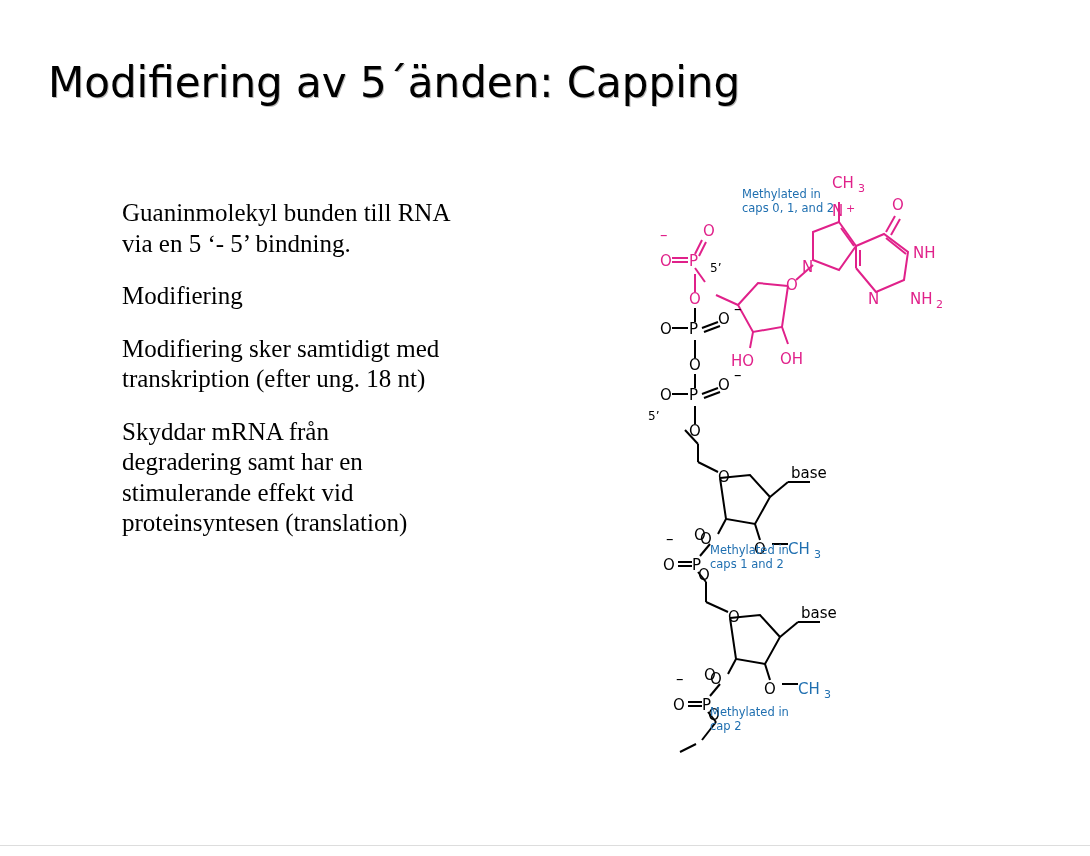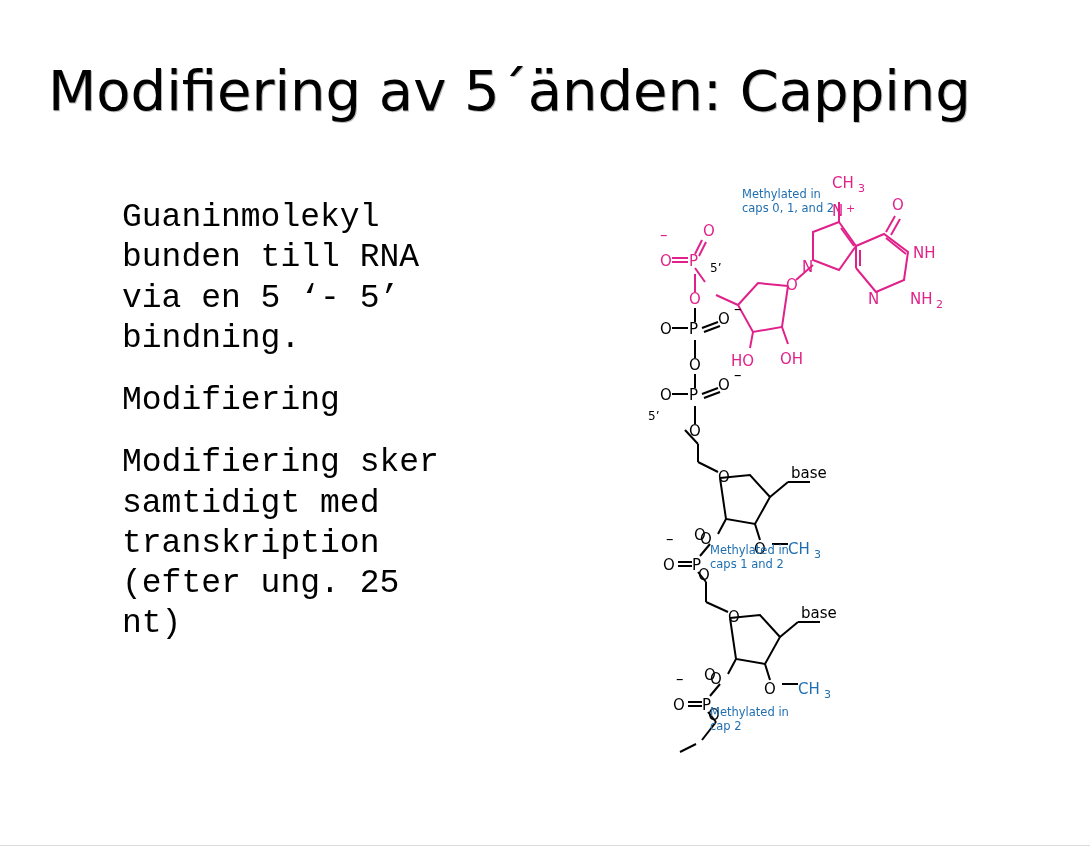--- a/index.html
+++ b/index.html
@@ -28,34 +28,34 @@
     width: 1090px;
     height: 11px;
     background: #ffffff;
     border-top: 1px solid #dddddd;
   }
   .slide-title {
     position: absolute;
     left: 48px;
     top: 58px;
     font-family: "DejaVu Sans", sans-serif;
-    font-size: 56px;
+    font-size: 42px;
     font-weight: normal;
     color: #000000;
     letter-spacing: 0px;
     text-shadow: 1px 1px 0 #b9b9b9;
     white-space: nowrap;
   }
   .body-text {
     position: absolute;
     left: 122px;
     top: 198px;
     width: 330px;
-    font-family: Liberation Mono, monospace;
-    font-size: 33px;
+    font-family: Liberation Serif, serif;
+    font-size: 25px;
     line-height: 1.22;
     color: #000000;
   }
   .body-text p {
     margin: 0 0 22px 0;
   }
   .body-text p:last-child {
     margin-bottom: 0;
   }
   .figure {
@@ -90,21 +90,22 @@
 </head>
 <body>
 
 <div class="slide">
 
   <div class="slide-title">Modifiering av 5´änden: Capping</div>
 
   <div class="body-text">
     <p>Guaninmolekyl bunden till RNA via en 5 ‘- 5’ bindning.</p>
     <p>Modifiering</p>
-    <p>Modifiering sker samtidigt med transkription (efter ung. 25 nt)</p>
+    <p>Modifiering sker samtidigt med transkription (efter ung. 18 nt)</p>
+    <p>Skyddar mRNA från degradering samt har en stimulerande effekt vid proteinsyntesen (translation)</p>
   </div>
 
   <div class="figure">
     <svg width="440" height="620" viewBox="0 0 440 620" xmlns="http://www.w3.org/2000/svg">
 
       <g stroke="#e0218a" fill="none" stroke-width="2">
 
         <polyline points="229,60 203,70 203,98 229,108 246,84"></polyline>
         <line x1="229" y1="60" x2="246" y2="84"></line>
         <line x1="231" y1="66" x2="244" y2="84"></line>

